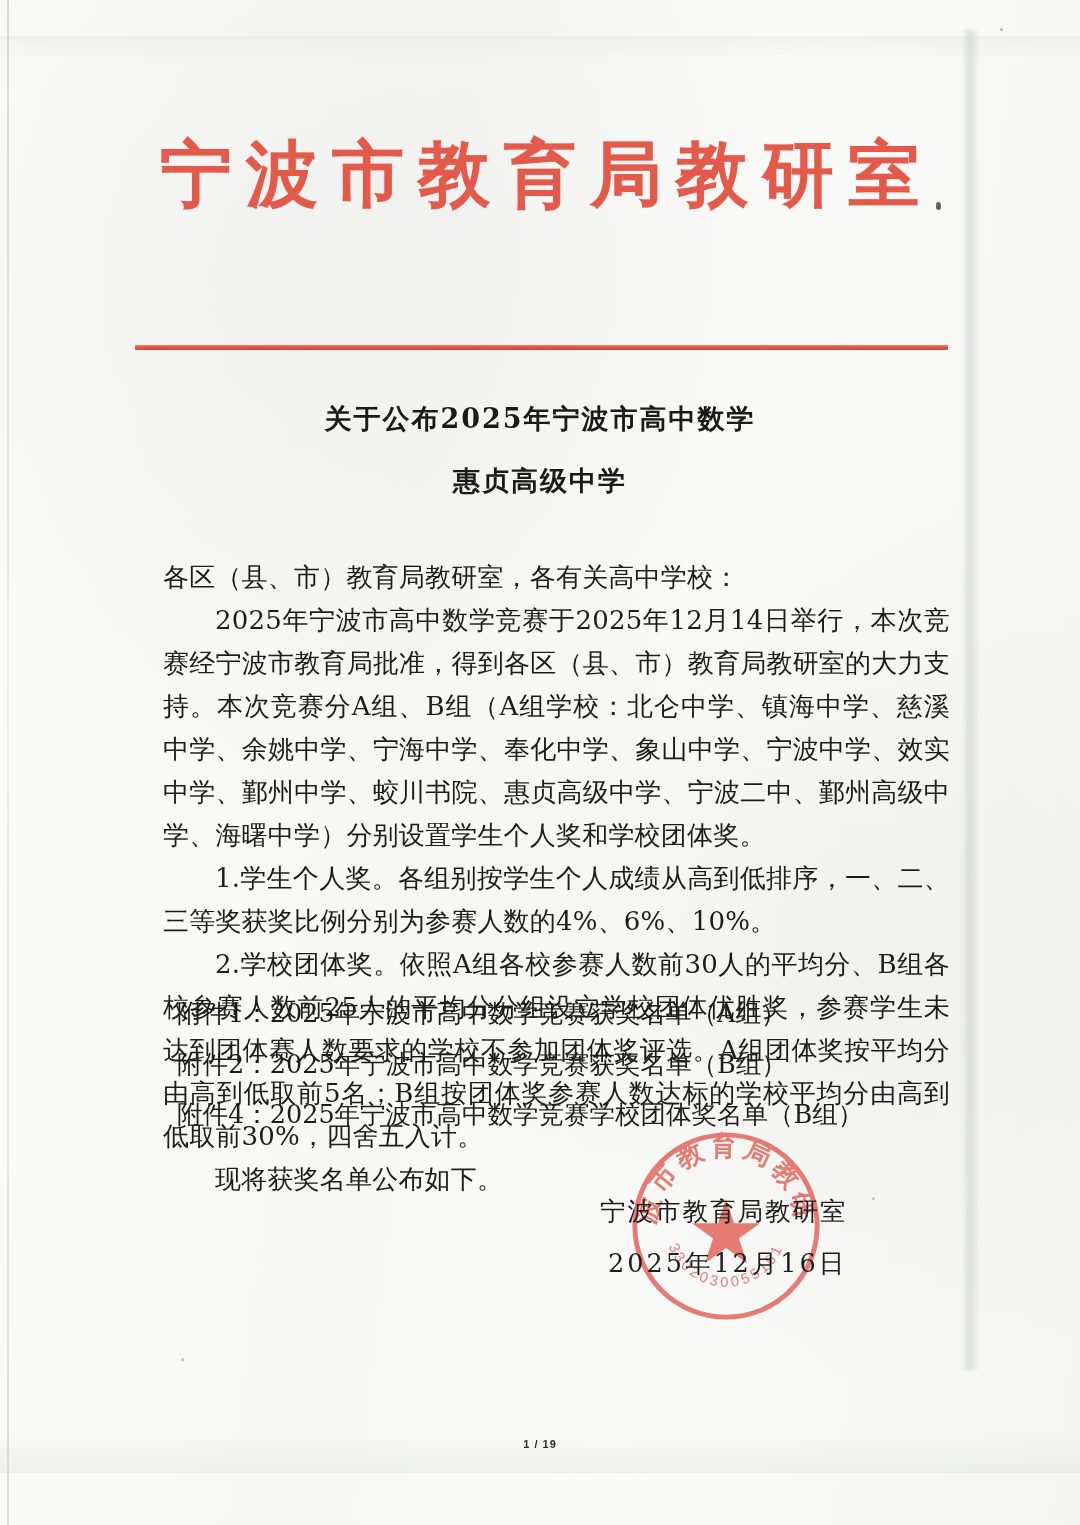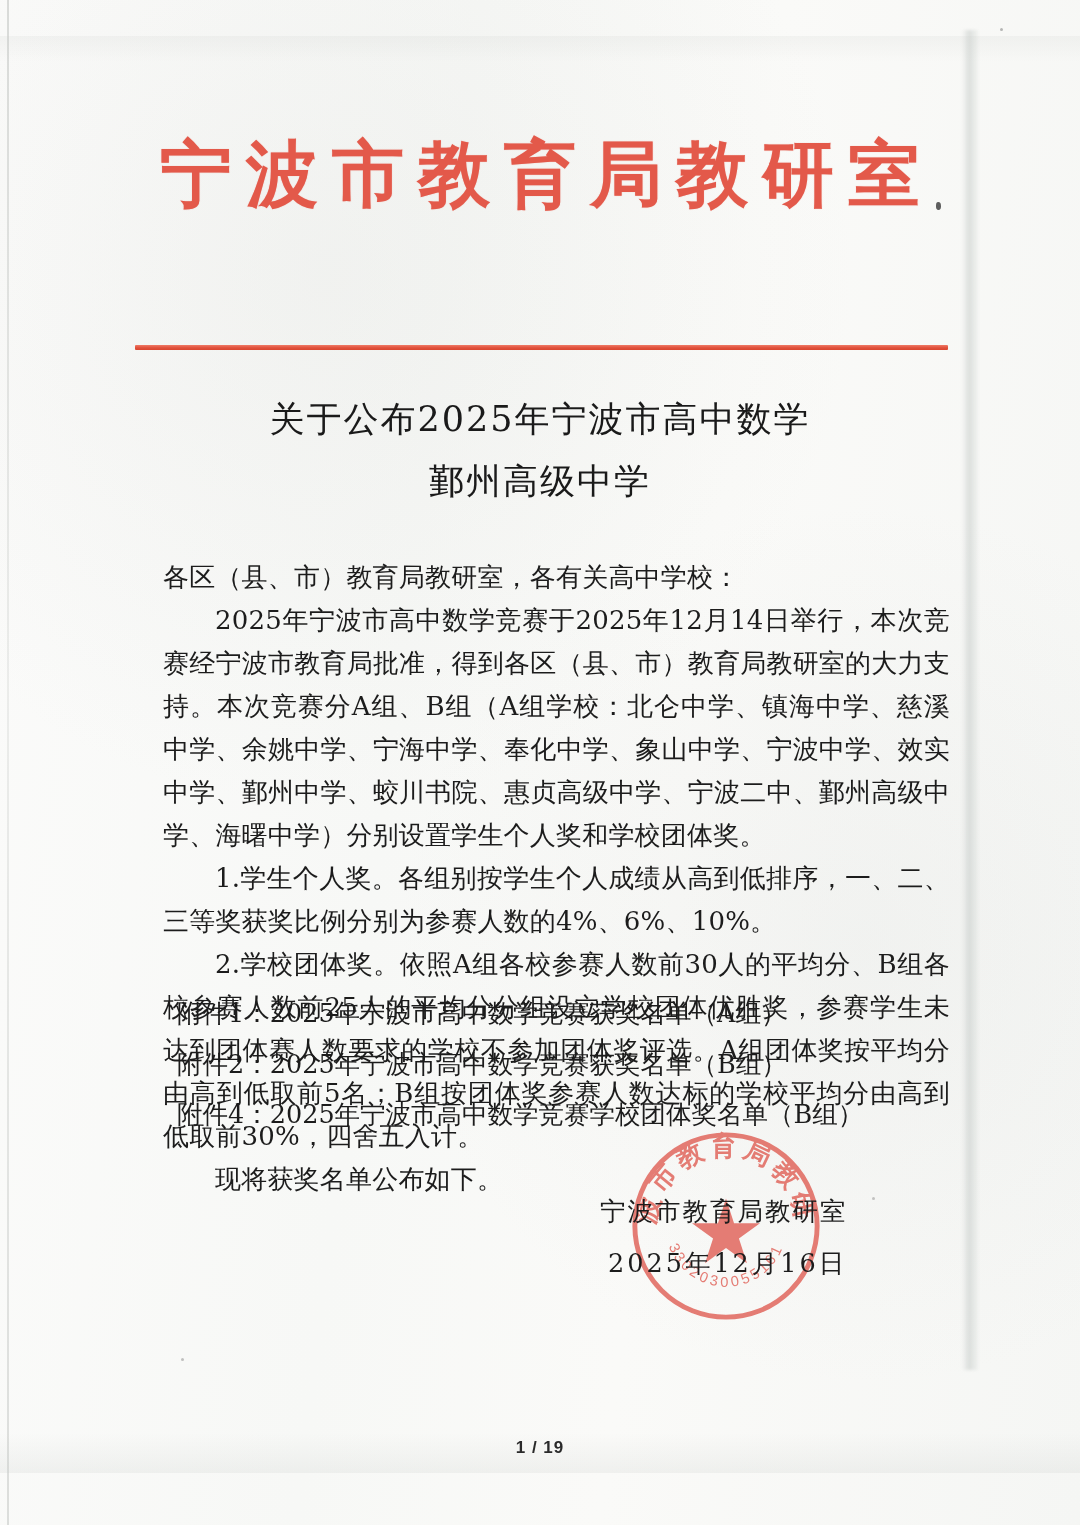--- a/index.html
+++ b/index.html
@@ -95,22 +95,22 @@
     width: 813px; height: 5px;
     background: linear-gradient(180deg, #ef7a66 0%, #e1513c 55%, #d9452f 100%);
     border-radius: 1px;
   }
 
   
   .doc-title {
     position: absolute;
     left: 120px; right: 120px; top: 388px;
     text-align: center;
-    font-size: 35px;
-    font-weight: normal;
+    font-size: 27px;
+    font-weight: bold;
     line-height: 62px;
     letter-spacing: 2px;
     color: #1a1a1a;
   }
   .doc-title .ln { display: block; white-space: nowrap; }
 
   
   .body-block {
     position: absolute;
     left: 163px;
@@ -165,21 +165,21 @@
   }
   .seal svg { display: block; width: 100%; height: 100%; opacity: 0.78; }
 
   
   .page-footer {
     position: absolute;
     left: 0; right: 0;
     top: 1438px;
     text-align: center;
     font-family: "Liberation Sans", sans-serif;
-    font-size: 17px;
+    font-size: 11px;
     font-weight: bold;
     letter-spacing: 1px;
     color: #2a2a2a;
   }
 </style>
 </head>
 <body>
 
 <div class="page">
 
@@ -194,21 +194,21 @@
 
   <div class="masthead">
     <div class="masthead-title">宁波市教育局教研室</div>
   </div>
 
 
   <div class="red-rule"></div>
 
   <div class="doc-title">
     <span class="ln">关于公布2025年宁波市高中数学</span>
-    <span class="ln">鄞州高级中学</span>
+    <span class="ln">惠贞高级中学</span>
   </div>
 
   <div class="body-block">
     <p>各区（县、市）教育局教研室，各有关高中学校：</p>
     <p class="p-indent">2025年宁波市高中数学竞赛于2025年12月14日举行，本次竞赛经宁波市教育局批准，得到各区（县、市）教育局教研室的大力支持。本次竞赛分A组、B组（A组学校：北仑中学、镇海中学、慈溪中学、余姚中学、宁海中学、奉化中学、象山中学、宁波中学、效实中学、鄞州中学、蛟川书院、惠贞高级中学、宁波二中、鄞州高级中学、海曙中学）分别设置学生个人奖和学校团体奖。</p>
     <p class="p-indent">1.学生个人奖。各组别按学生个人成绩从高到低排序，一、二、三等奖获奖比例分别为参赛人数的4%、6%、10%。</p>
     <p class="p-indent">2.学校团体奖。依照A组各校参赛人数前30人的平均分、B组各校参赛人数前25人的平均分分组设立学校团体优胜奖，参赛学生未达到团体赛人数要求的学校不参加团体奖评选。A组团体奖按平均分由高到低取前5名；B组按团体奖参赛人数达标的学校平均分由高到低取前30%，四舍五入计。</p>
     <p class="p-indent">现将获奖名单公布如下。</p>
   </div>
 

